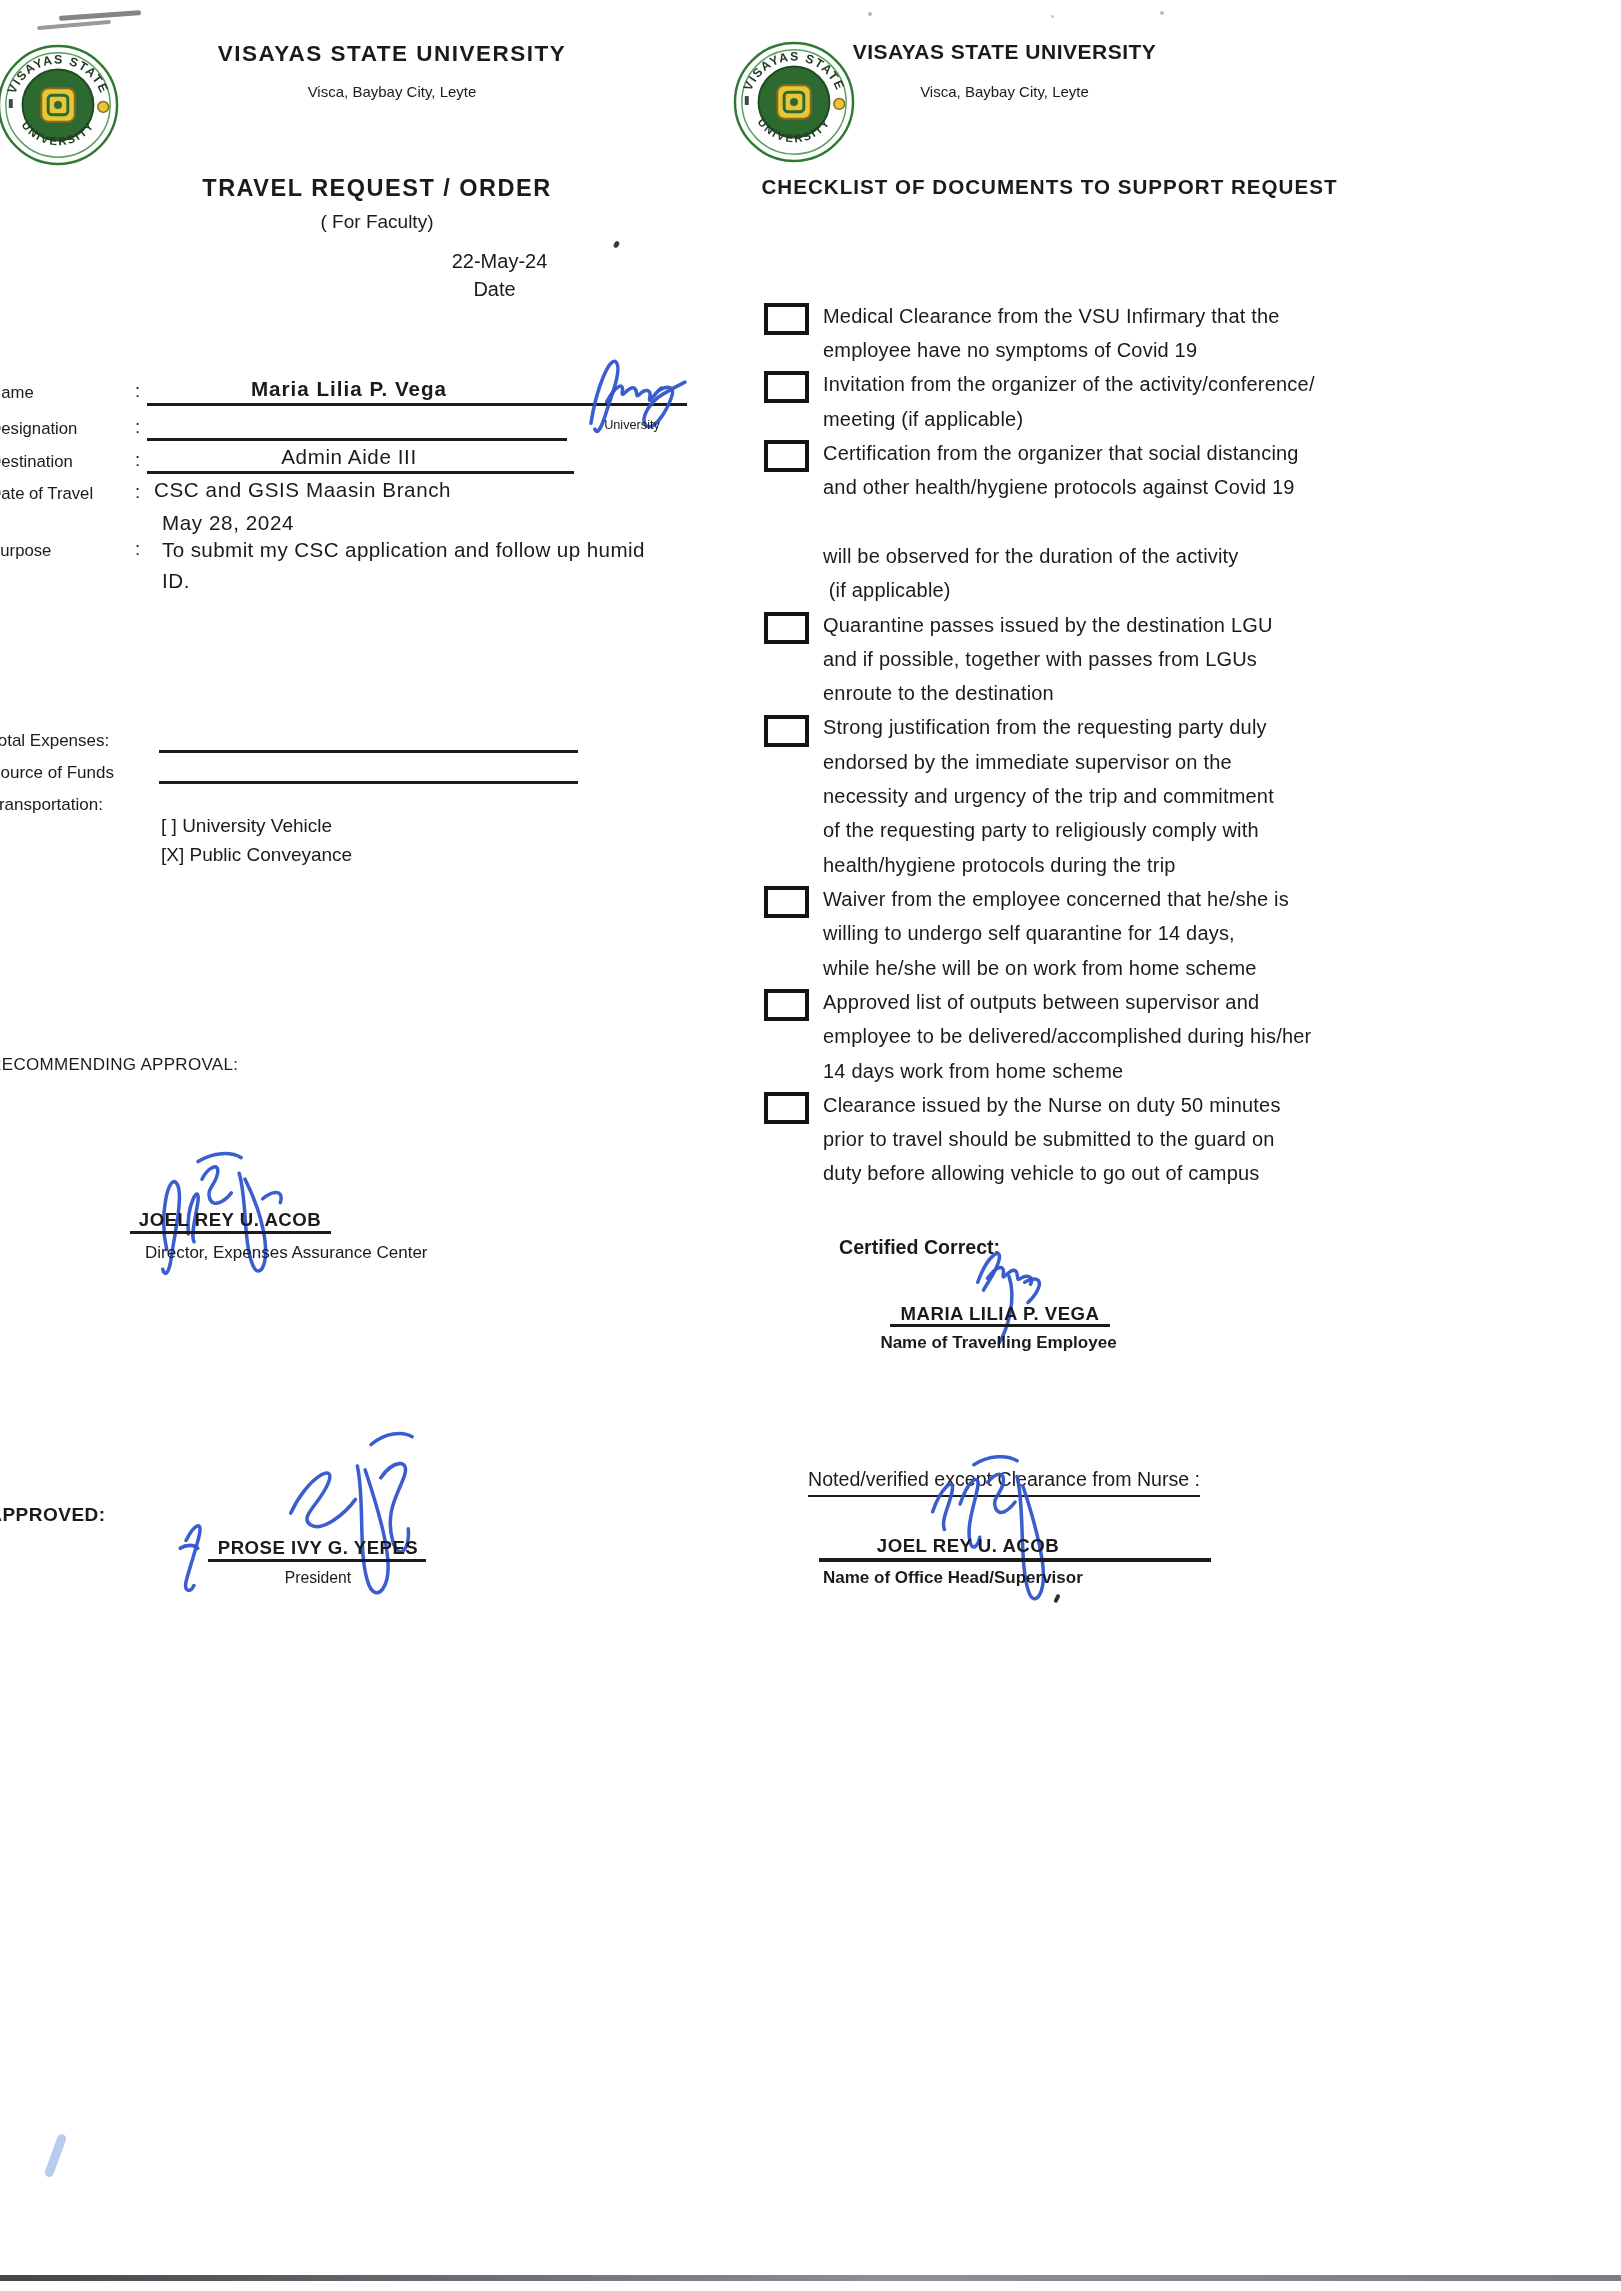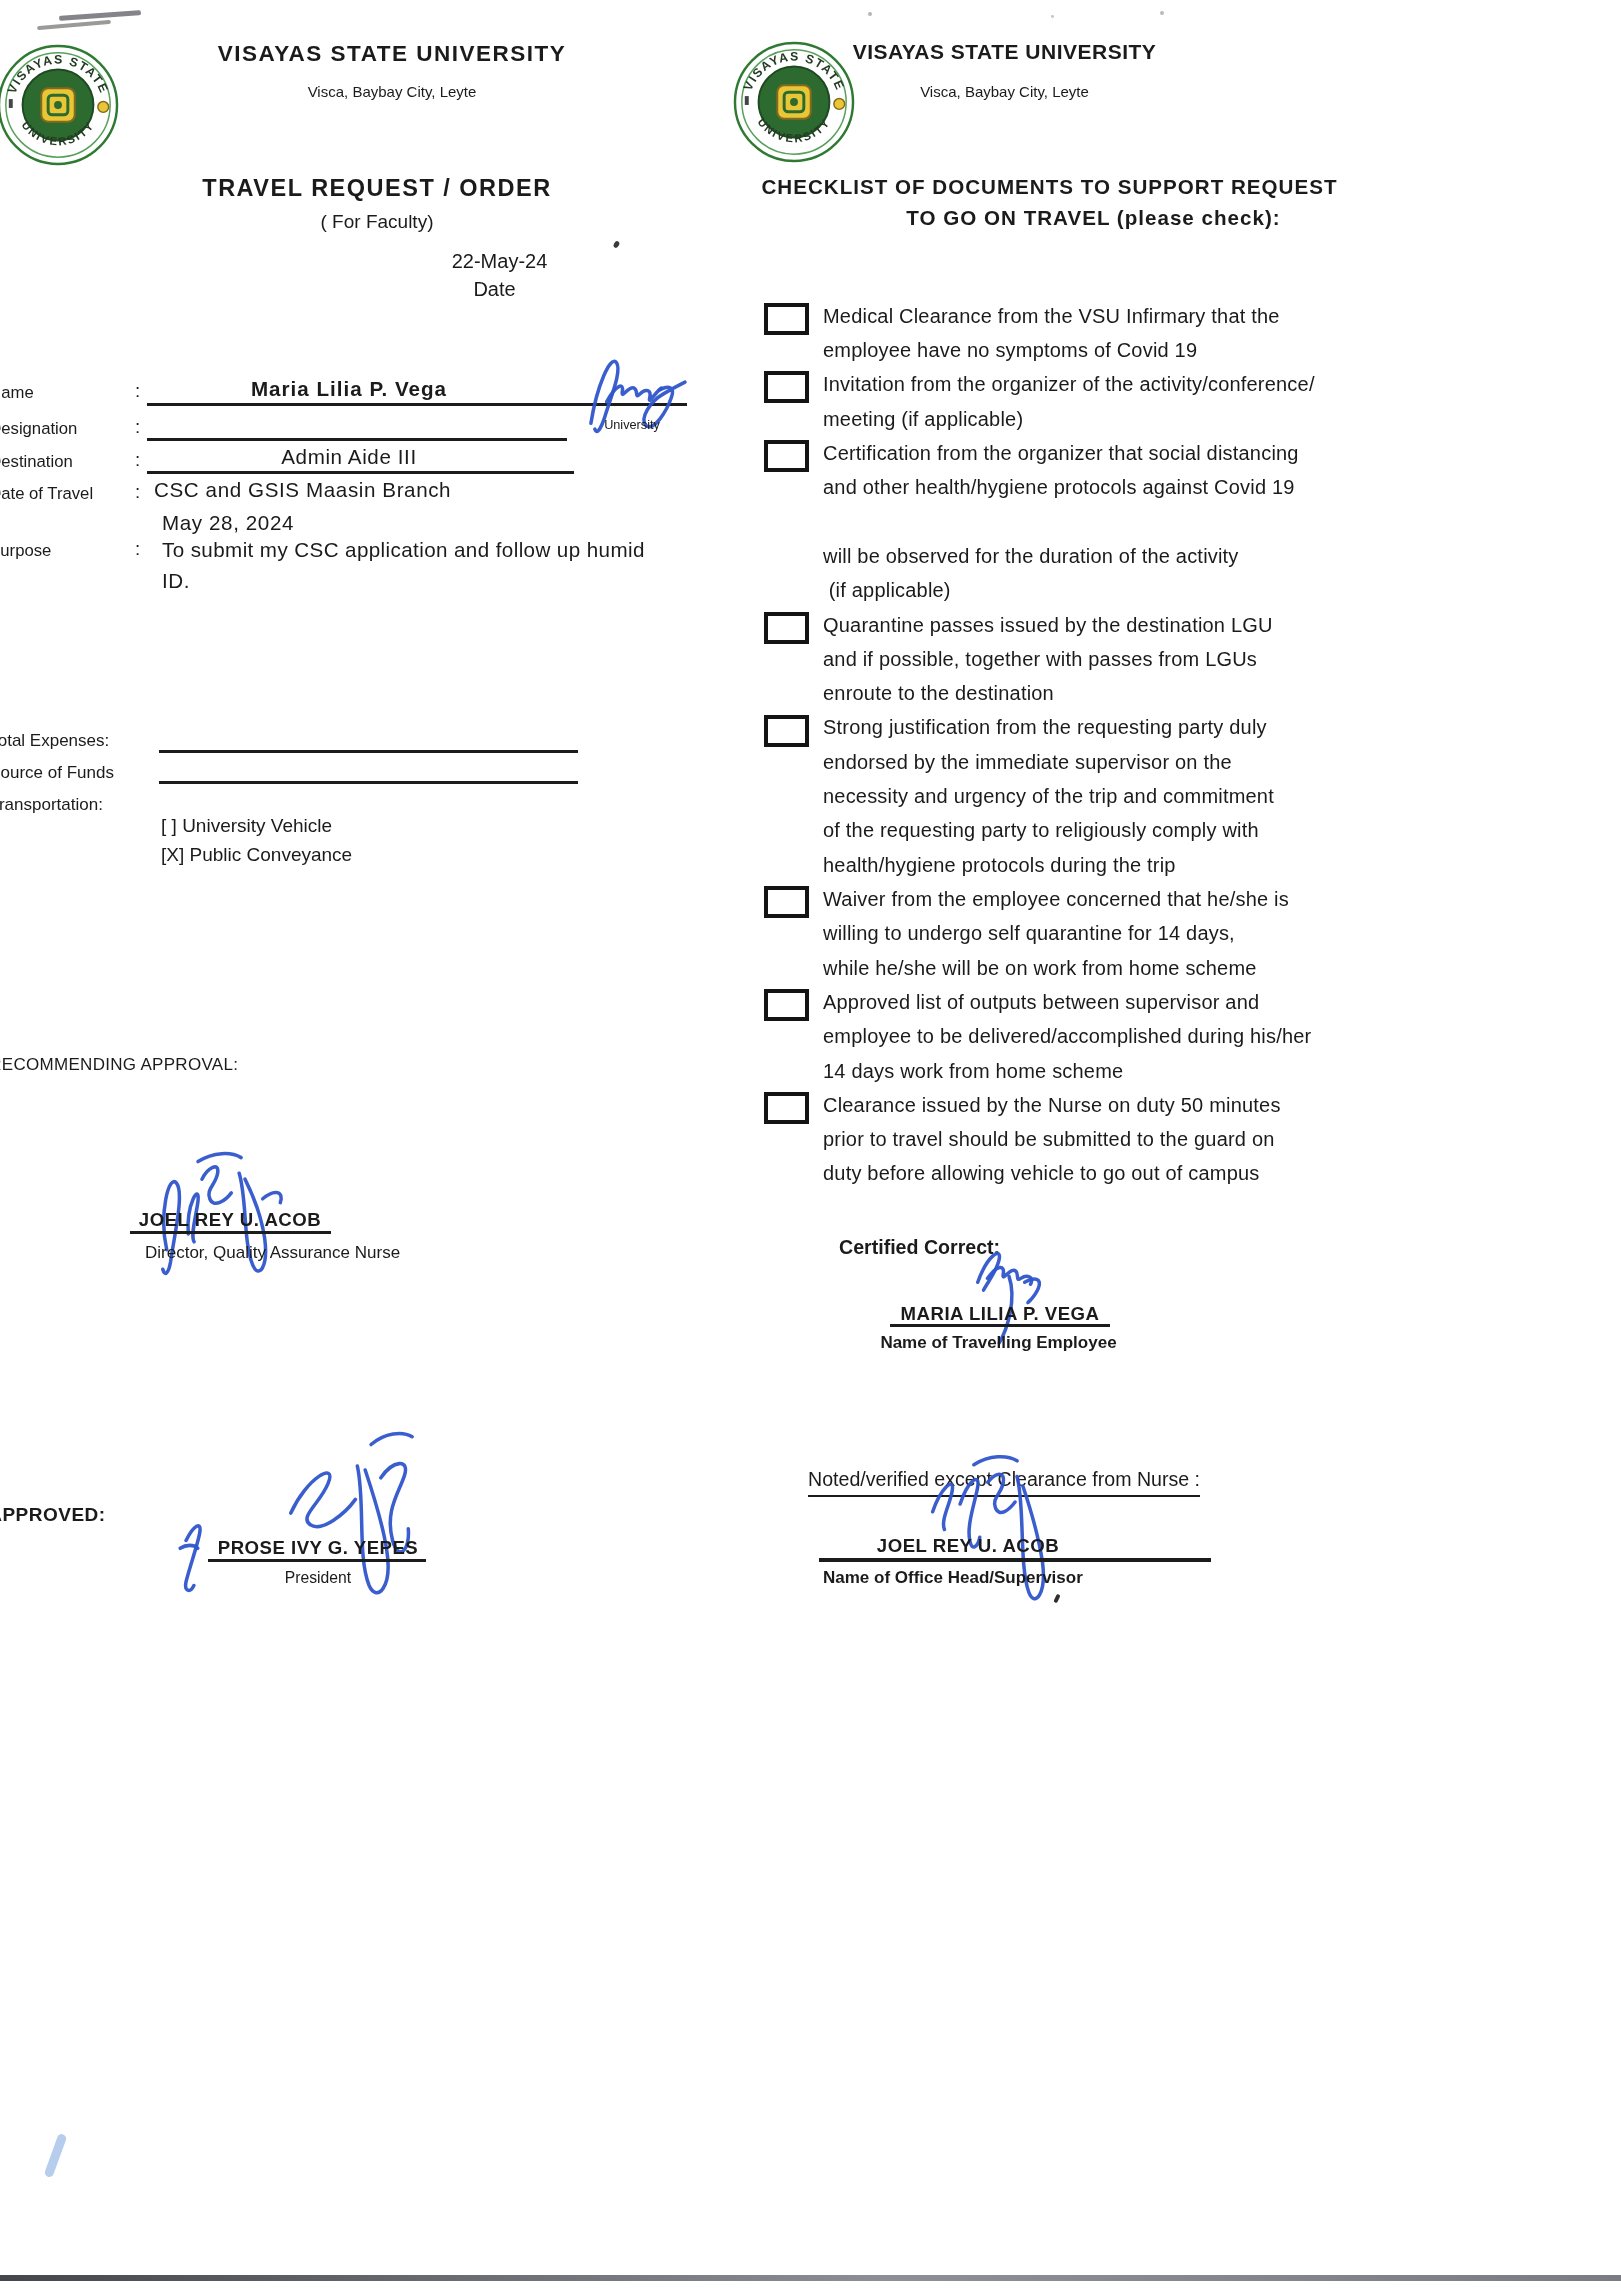--- a/index.html
+++ b/index.html
@@ -147,39 +147,38 @@
   <svg class="sig" style="left:145px;top:1140px;" width="157" height="142" viewBox="0 0 160 145">
     <path d="M22,112 C14,76 24,34 32,44 C40,54 30,96 26,124 C24,136 20,140 18,132"></path>
     <path d="M44,96 C42,64 56,44 54,62 C52,78 46,98 50,104"></path>
     <path d="M58,40 C64,28 76,22 74,34 C72,46 62,50 66,60 C70,70 82,62 88,54"></path>
     <path d="M96,34 C104,60 100,104 110,128 C116,142 126,130 122,100 C118,74 108,52 102,40"></path>
     <path d="M54,22 C70,12 88,12 98,18"></path>
     <path d="M120,60 C132,50 142,52 138,64"></path>
   </svg>
   <div class="abs ctr signame" style="left:127px;top:1209px;width:206px;">JOEL REY U. ACOB</div>
   <div class="rule" style="left:130px;top:1231px;width:201px;height:2.9px;"></div>
-  <div class="abs sigtitle" style="left:145px;top:1243px;">Director, Quality Assurance Nurse</div>
+  <div class="abs sigtitle" style="left:145px;top:1243px;">Director, Expenses Assurance Center</div>
 
   <div class="abs bighead" style="left:-11.8px;top:1504px;">APPROVED:</div>
   <svg class="sig" style="left:172px;top:1423px;" width="265" height="186" viewBox="0 0 270 190">
     <path d="M203,22 C217,10 235,8 245,14"></path>
     <path d="M121,92 C137,56 169,38 159,62 C151,82 129,96 141,104 C153,112 177,92 187,78"></path>
     <path d="M189,44 C197,80 189,136 201,166 C209,184 225,168 219,130 C215,102 203,66 197,48"></path>
     <path d="M213,56 C225,38 243,36 237,54 C231,72 217,90 225,120 C231,142 243,130 241,108"></path>
     <path d="M14,120 C22,104 30,100 28,112 C26,124 18,146 14,162 C12,172 18,174 22,166"></path>
     <path d="M8,128 C14,124 22,124 26,128"></path>
   </svg>
   <div class="abs ctr signame" style="left:210px;top:1537px;width:216px;">PROSE IVY G. YEPES</div>
   <div class="rule" style="left:208px;top:1559px;width:218px;height:2.9px;"></div>
   <div class="abs ctr sigtitle" style="left:274px;top:1569px;width:88px;font-size:15.7px;">President</div>
 
   <div class="abs ctr uni-r" style="left:838px;top:40px;width:333px;">VISAYAS STATE UNIVERSITY</div>
   <div class="abs ctr addr" style="left:838px;top:83px;width:333px;">Visca, Baybay City, Leyte</div>
   <div class="abs ctr ctitle" style="left:716px;top:175px;width:667px;text-align:center;">CHECKLIST OF DOCUMENTS TO SUPPORT REQUEST</div>
-  <div class="abs ctr ctitle" style="left:760px;top:206px;width:667px;">TO GO ON TRAVEL (please check):</div>
 
   <div id="checklist">
       <span class="cbox" style="top: 303px;"></span>
       <div class="cline" style="top: 305px;">Medical Clearance from the VSU Infirmary that the</div>
       <div class="cline" style="top: 339px;">employee have no symptoms of Covid 19</div>
       <span class="cbox" style="top: 371px;"></span>
       <div class="cline" style="top: 373px;">Invitation from the organizer of the activity/conference/</div>
       <div class="cline" style="top: 408px; text-align: center;">meeting (if applicable)</div>
       <span class="cbox" style="top: 440px;"></span>
       <div class="cline" style="top: 442px;">Certification from the organizer that social distancing</div>

